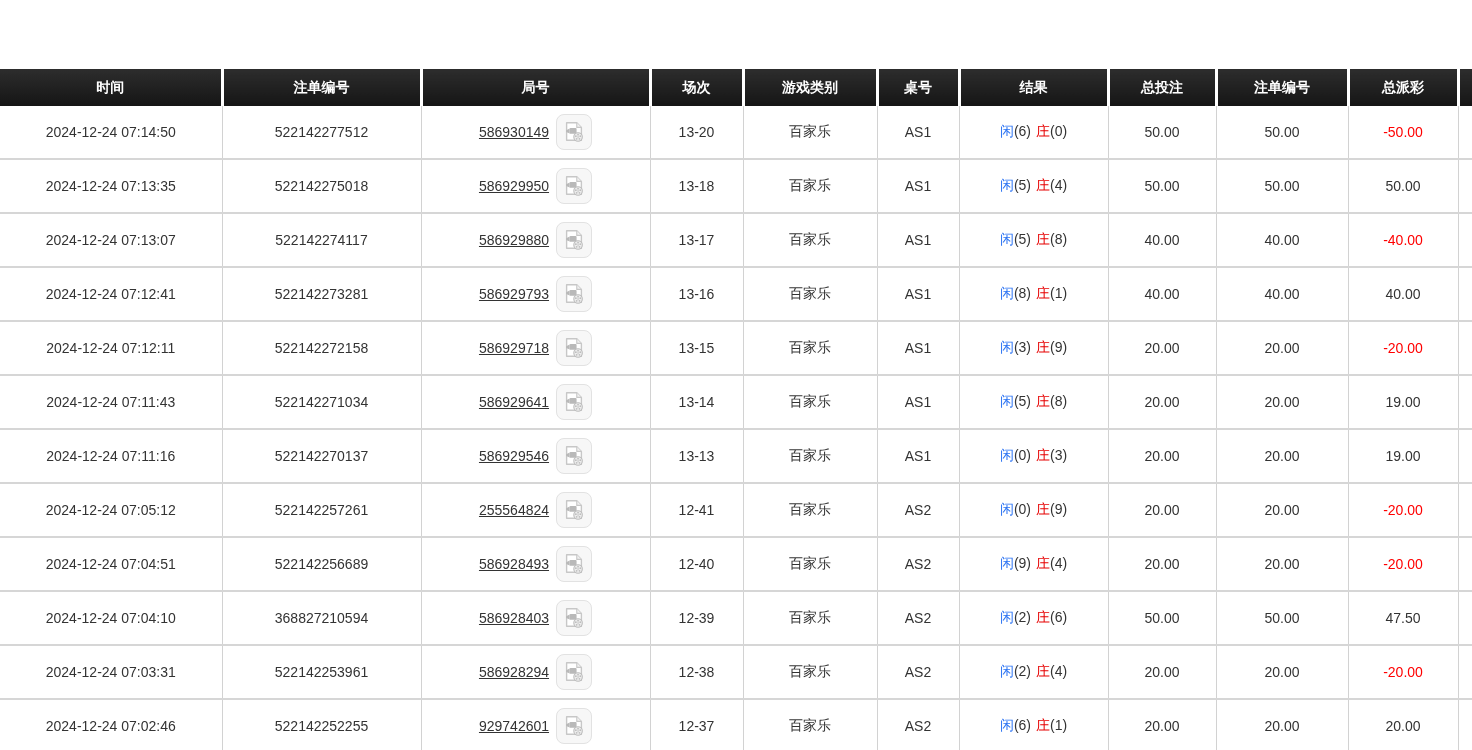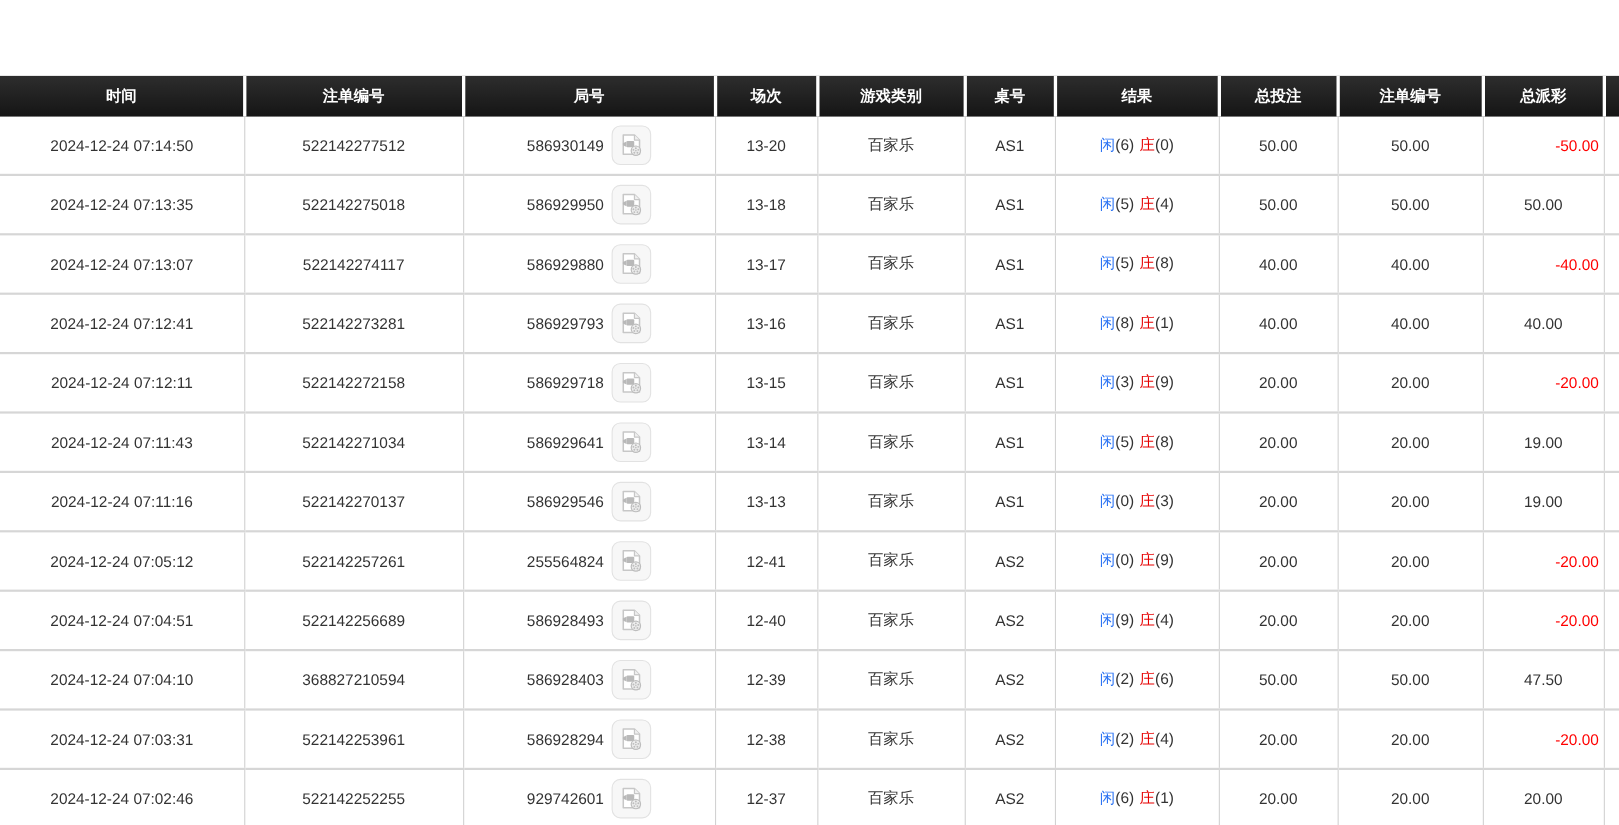--- a/index.html
+++ b/index.html
@@ -44,27 +44,27 @@
     border-bottom-width: 2px;
     border-bottom-color: #d6d6d6;
     white-space: nowrap;
     overflow: hidden;
   }
   tr.row td.cell:first-child { border-left: none; }
   tbody tr.row:first-child td.cell { border-top: none; }
 
   .cell-blue { color: #2b73f3; }
   .cell-payout { color: #333333; }
-  .cell-payout.neg { color: #ff0000; text-align: right; }
+  .cell-payout.neg { color: #ff0000; }
 
   .res-player { color: #2b73f3; }
   .res-num { color: #333333; }
   .res-banker { color: #e60000; margin-left: 5px; }
 
-  .round-num { vertical-align: middle; }
+  .round-num { vertical-align: middle; text-decoration: underline; }
   .video-btn {
     width: 36px;
     height: 36px;
     margin-left: 7px;
     padding: 0;
     display: inline-flex;
     align-items: center;
     justify-content: center;
     vertical-align: middle;
     background: #f7f7f7;

